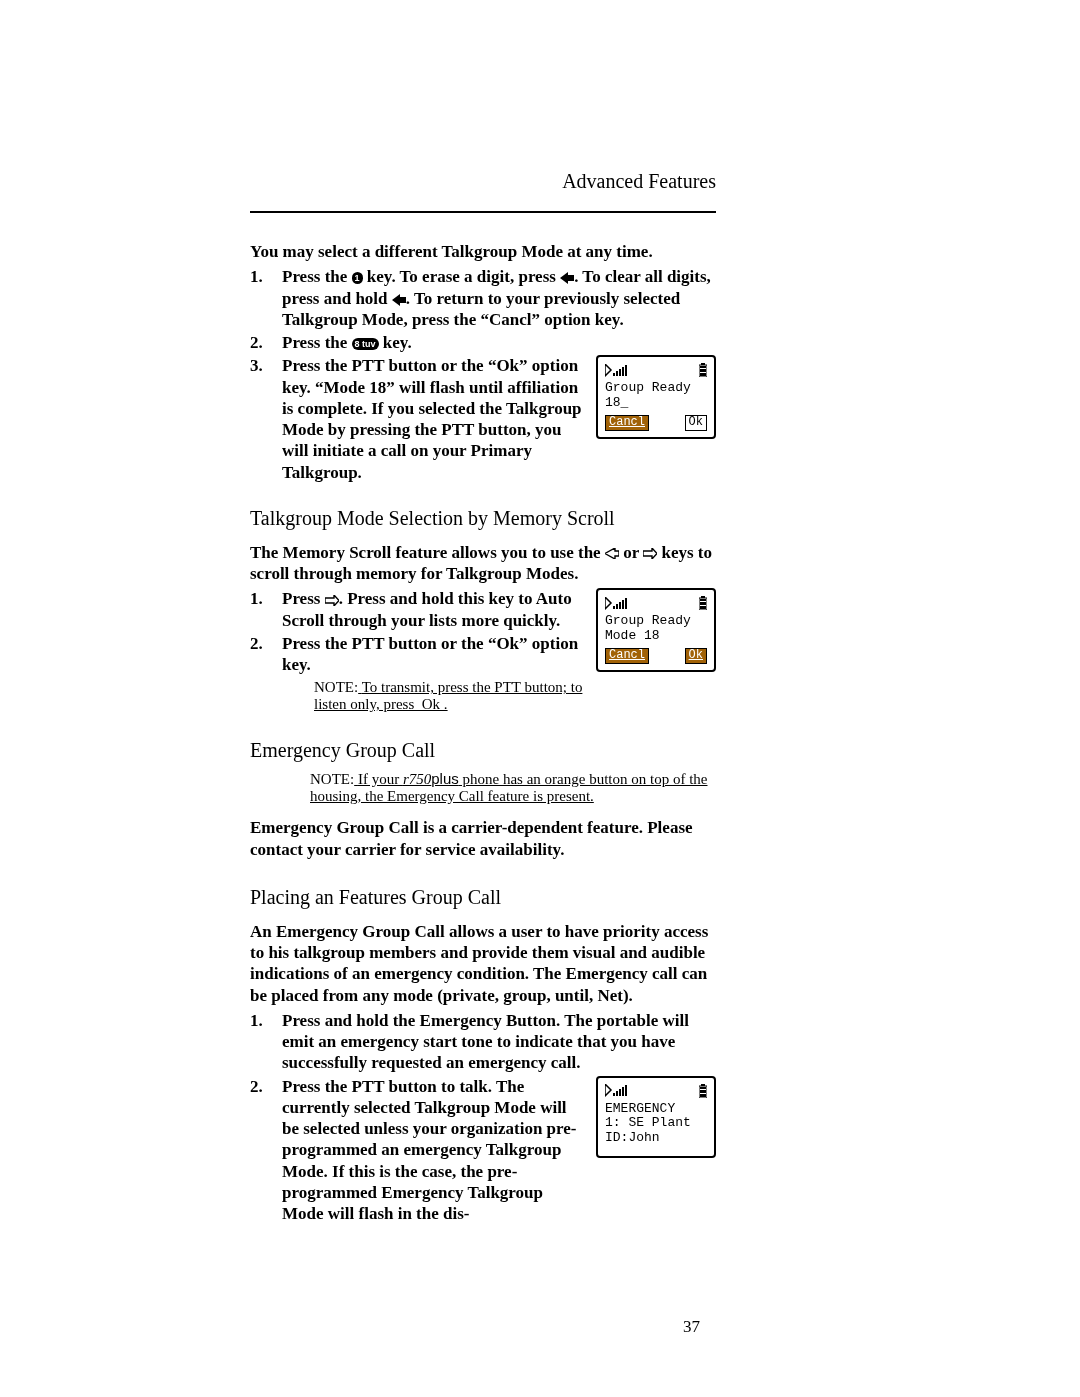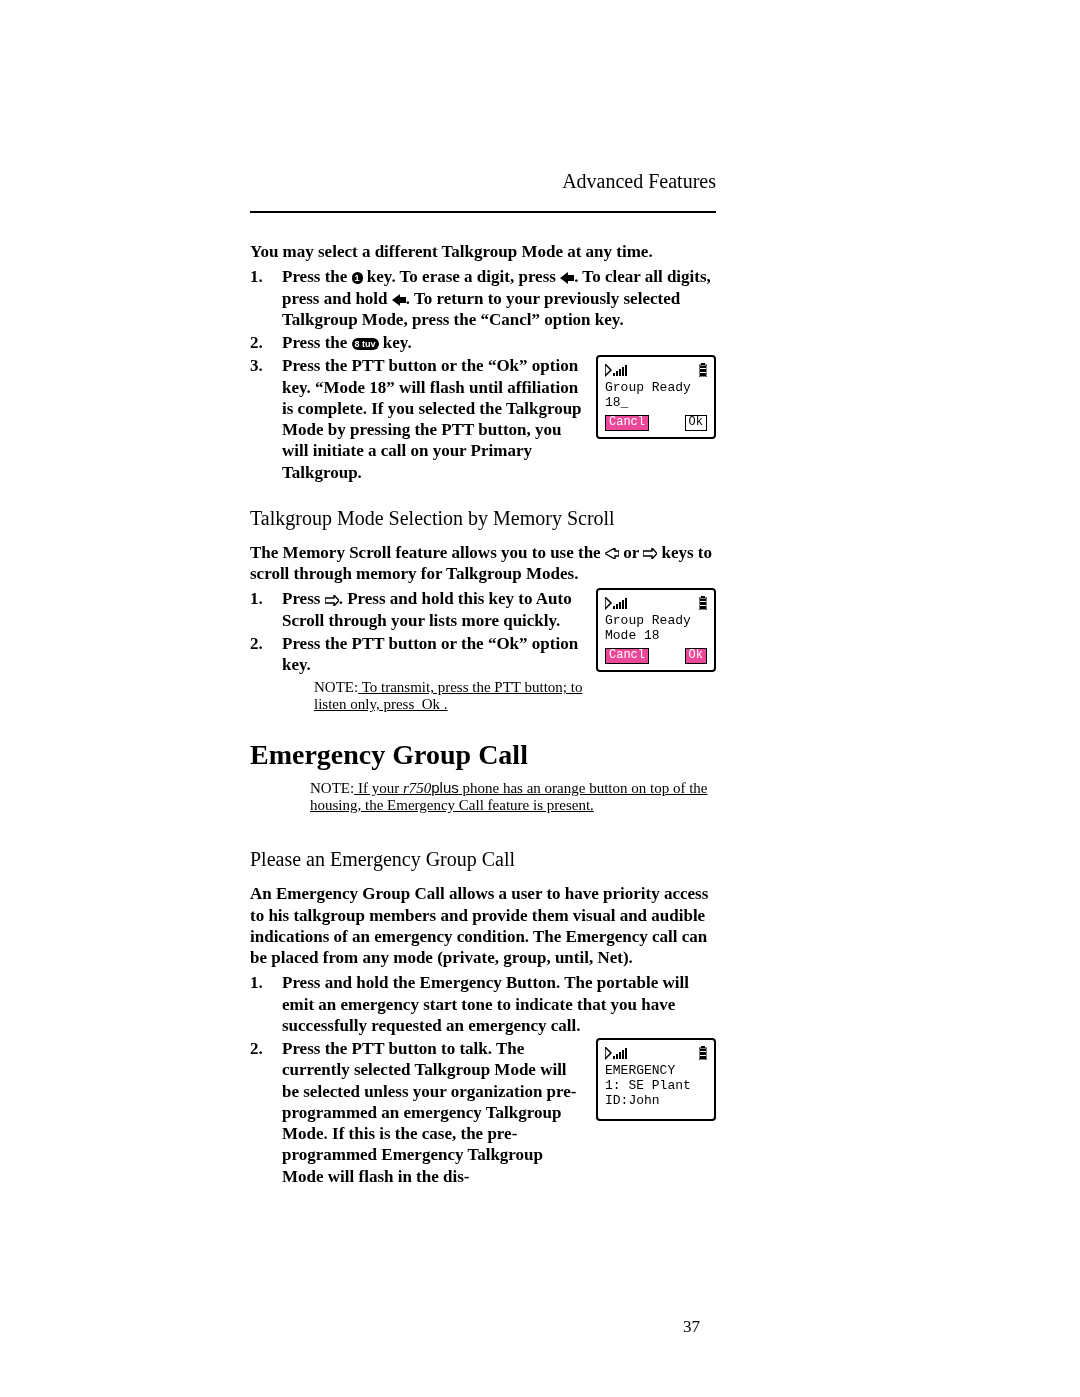--- a/index.html
+++ b/index.html
@@ -25,23 +25,23 @@
     border: none;
     border-top: 2px solid #000;
     margin: 0 0 28px 0;
   }
   .section-title {
     font-size: 20px;
     margin: 0 0 12px 0;
     font-weight: normal;
   }
   .section-title-big {
-    font-size: 28px;
+    font-size: 20px;
     margin: 14px 0 8px 0;
-    font-weight: bold;
+    font-weight: normal;
   }
   .bold {
     font-weight: bold;
   }
   .para {
     font-size: 17px;
     line-height: 1.25;
     margin: 0 0 4px 0;
   }
   .list {
@@ -104,22 +104,23 @@
     display: flex;
     justify-content: space-between;
   }
   .screen .softkeys span {
     display: inline-block;
     border: 1px solid #000;
     padding: 0 3px;
     font-size: 12px;
   }
   .screen .softkeys span.sel {
-    background: #ec4899;
+    background: #a16207;
     color: #fff;
+    text-decoration: underline;
   }
   .key-icon {
     display: inline-block;
     background: #000;
     color: #fff;
     font-size: 9px;
     line-height: 12px;
     padding: 0 3px;
     border-radius: 6px;
     vertical-align: middle;
@@ -264,24 +265,25 @@
   </div>
 
   <div class="spacer-sm"></div>
 
   <div class="section-title-big">Emergency Group Call</div>
   <div class="note" style="margin-left:60px;">
     <span class="label">NOTE:</span>
     <span>If your </span><i><span>r750</span></i><span style="font-family:Arial,sans-serif;">plus</span><span> phone has an orange button on top of the housing, the Emergency Call feature is present.</span>
   </div>
   <div class="spacer-sm"></div>
+  <p class="para bold">Emergency Group Call is a carrier-dependent feature. Please contact your carrier for service availability.</p>
 
   <div class="spacer-md"></div>
 
-  <div class="section-title">Please an Emergency Group Call</div>
+  <div class="section-title">Placing an Features Group Call</div>
   <p class="para bold">An Emergency Group Call allows a user to have priority access to his talkgroup members and provide them visual and audible indications of an emergency condition. The Emergency call can be placed from any mode (private, group, until, Net).</p>
 
   <ul class="list">
     <li>
       <span class="num">1.</span>
       <span class="body bold">Press and hold the Emergency Button. The portable will emit an emergency start tone to indicate that you have successfully requested an emergency call.</span>
     </li>
   </ul>
 
   <div class="flex-row">

